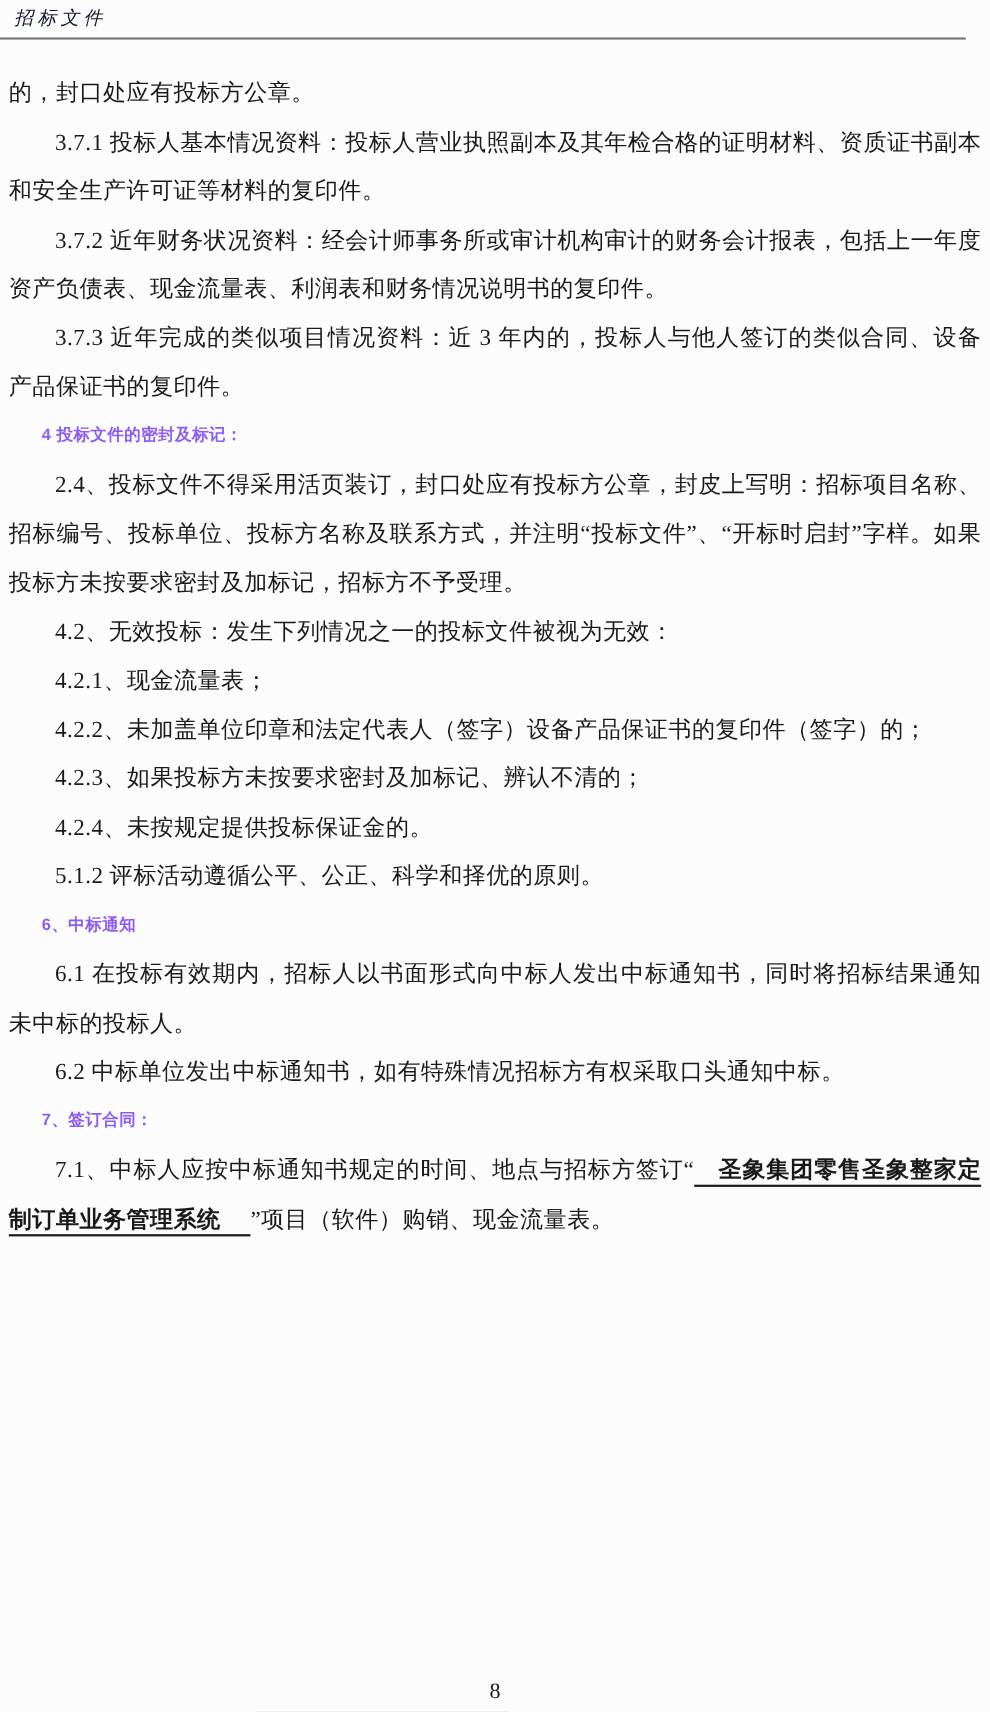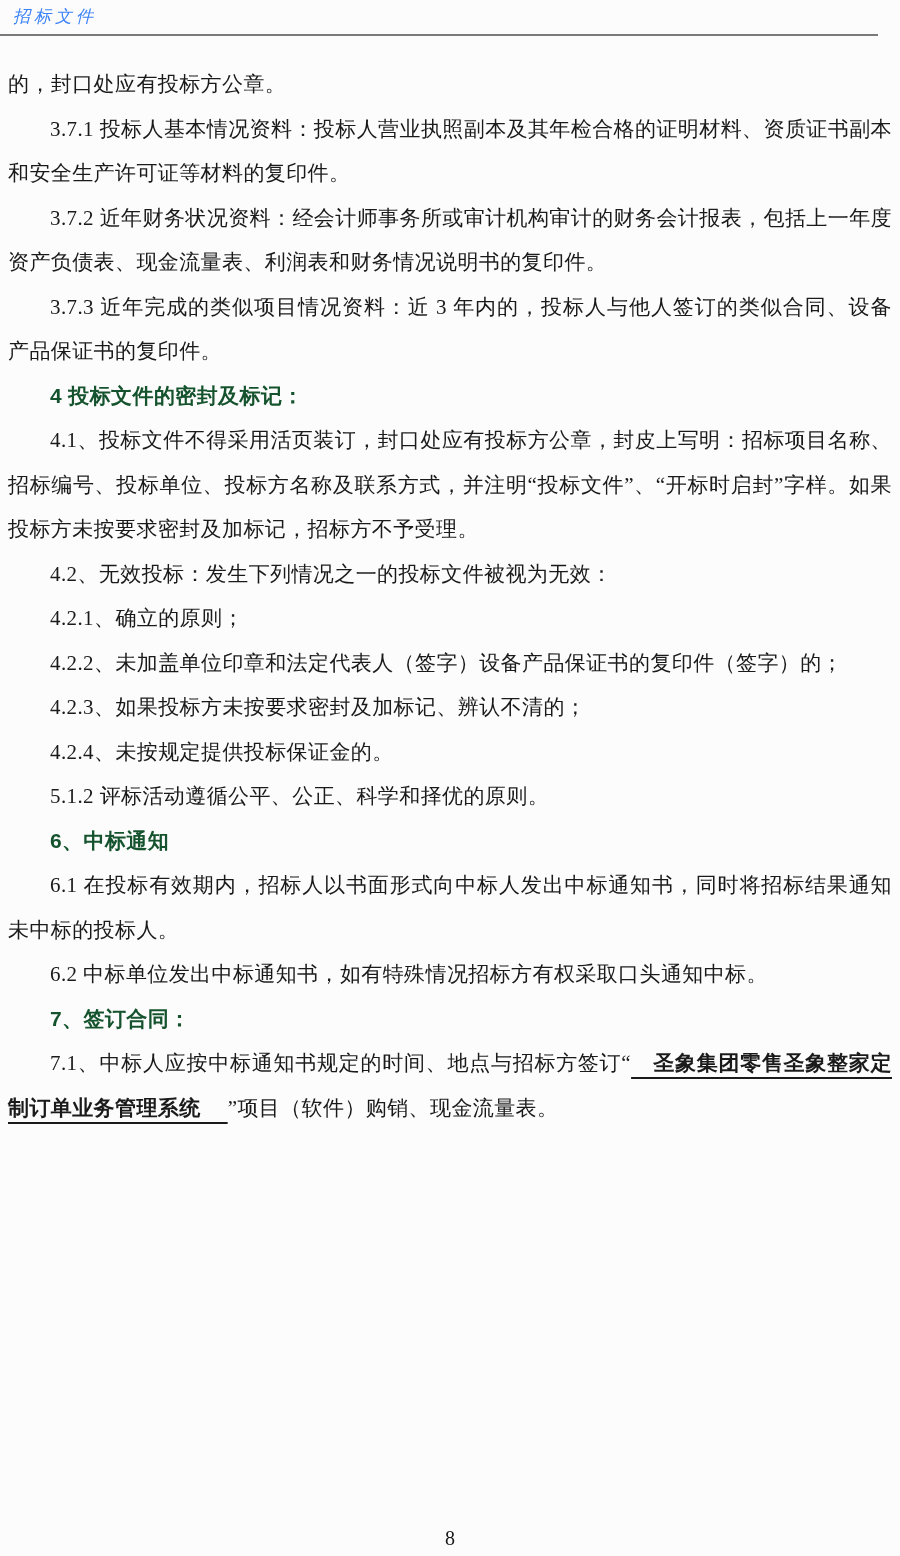--- a/index.html
+++ b/index.html
@@ -15,21 +15,21 @@
     box-sizing: border-box;
   }
   .header {
     padding: 6px 12px 0 13px;
   }
   .header-title {
     font-size: 17px;
     line-height: 22px;
     font-style: italic;
     letter-spacing: 4px;
-    color: #3b82f6;
+    color: #0f172a;
     font-family: "Liberation Serif", "DejaVu Serif", serif;
   }
   .header-rule {
     height: 0;
     border-bottom: 2px solid #7a7a7a;
     width: 878px;
     margin: 6px 0 0 -13px;
   }
   .doc-body {
     padding: 26px 8px 0 8px;
@@ -38,27 +38,27 @@
     margin: 0;
     font-size: 21px;
     line-height: 44.5px;
     letter-spacing: 0.4px;
     text-align: justify;
     text-indent: 2em;
   }
   .para.noindent { text-indent: 0; }
   .heading {
     margin: 0;
-    font-size: 21px;
+    font-size: 15px;
     line-height: 44.5px;
     letter-spacing: 0.4px;
     font-weight: bold;
     text-indent: 2em;
     font-family: "Liberation Sans", "DejaVu Sans", sans-serif;
-    color: #14532d;
+    color: #8b5cf6;
   }
   .heading.extra-space { margin-top: 7px; }
   .underline-seg {
     text-decoration: underline;
     text-underline-offset: 7px;
     font-weight: bold;
   }
   .page-number {
     position: absolute;
     left: 0;
@@ -78,23 +78,23 @@
     <div class="header-title">招标文件</div>
     <div class="header-rule"></div>
   </div>
 
   <div class="doc-body">
     <p class="para noindent">的，封口处应有投标方公章。</p>
     <p class="para">3.7.1 投标人基本情况资料：投标人营业执照副本及其年检合格的证明材料、资质证书副本和安全生产许可证等材料的复印件。</p>
     <p class="para">3.7.2 近年财务状况资料：经会计师事务所或审计机构审计的财务会计报表，包括上一年度资产负债表、现金流量表、利润表和财务情况说明书的复印件。</p>
     <p class="para">3.7.3 近年完成的类似项目情况资料：近 3 年内的，投标人与他人签订的类似合同、设备产品保证书的复印件。</p>
     <p class="heading">4 投标文件的密封及标记：</p>
-    <p class="para">4.1、投标文件不得采用活页装订，封口处应有投标方公章，封皮上写明：招标项目名称、招标编号、投标单位、投标方名称及联系方式，并注明“投标文件”、“开标时启封”字样。如果投标方未按要求密封及加标记，招标方不予受理。</p>
+    <p class="para">2.4、投标文件不得采用活页装订，封口处应有投标方公章，封皮上写明：招标项目名称、招标编号、投标单位、投标方名称及联系方式，并注明“投标文件”、“开标时启封”字样。如果投标方未按要求密封及加标记，招标方不予受理。</p>
     <p class="para">4.2、无效投标：发生下列情况之一的投标文件被视为无效：</p>
-    <p class="para">4.2.1、确立的原则；</p>
+    <p class="para">4.2.1、现金流量表；</p>
     <p class="para">4.2.2、未加盖单位印章和法定代表人（签字）设备产品保证书的复印件（签字）的；</p>
     <p class="para">4.2.3、如果投标方未按要求密封及加标记、辨认不清的；</p>
     <p class="para">4.2.4、未按规定提供投标保证金的。</p>
     <p class="para">5.1.2 评标活动遵循公平、公正、科学和择优的原则。</p>
     <p class="heading">6、中标通知</p>
     <p class="para">6.1 在投标有效期内，招标人以书面形式向中标人发出中标通知书，同时将招标结果通知未中标的投标人。</p>
     <p class="para">6.2 中标单位发出中标通知书，如有特殊情况招标方有权采取口头通知中标。</p>
     <p class="heading">7、签订合同：</p>
     <p class="para"><span>7.1、中标人应按中标通知书规定的时间、地点与招标方签订“</span><span class="underline-seg">　圣象集团零售圣象整家定制订单业务管理系统　 </span><span>”项目（软件）购销、现金流量表。</span></p>
   </div>

